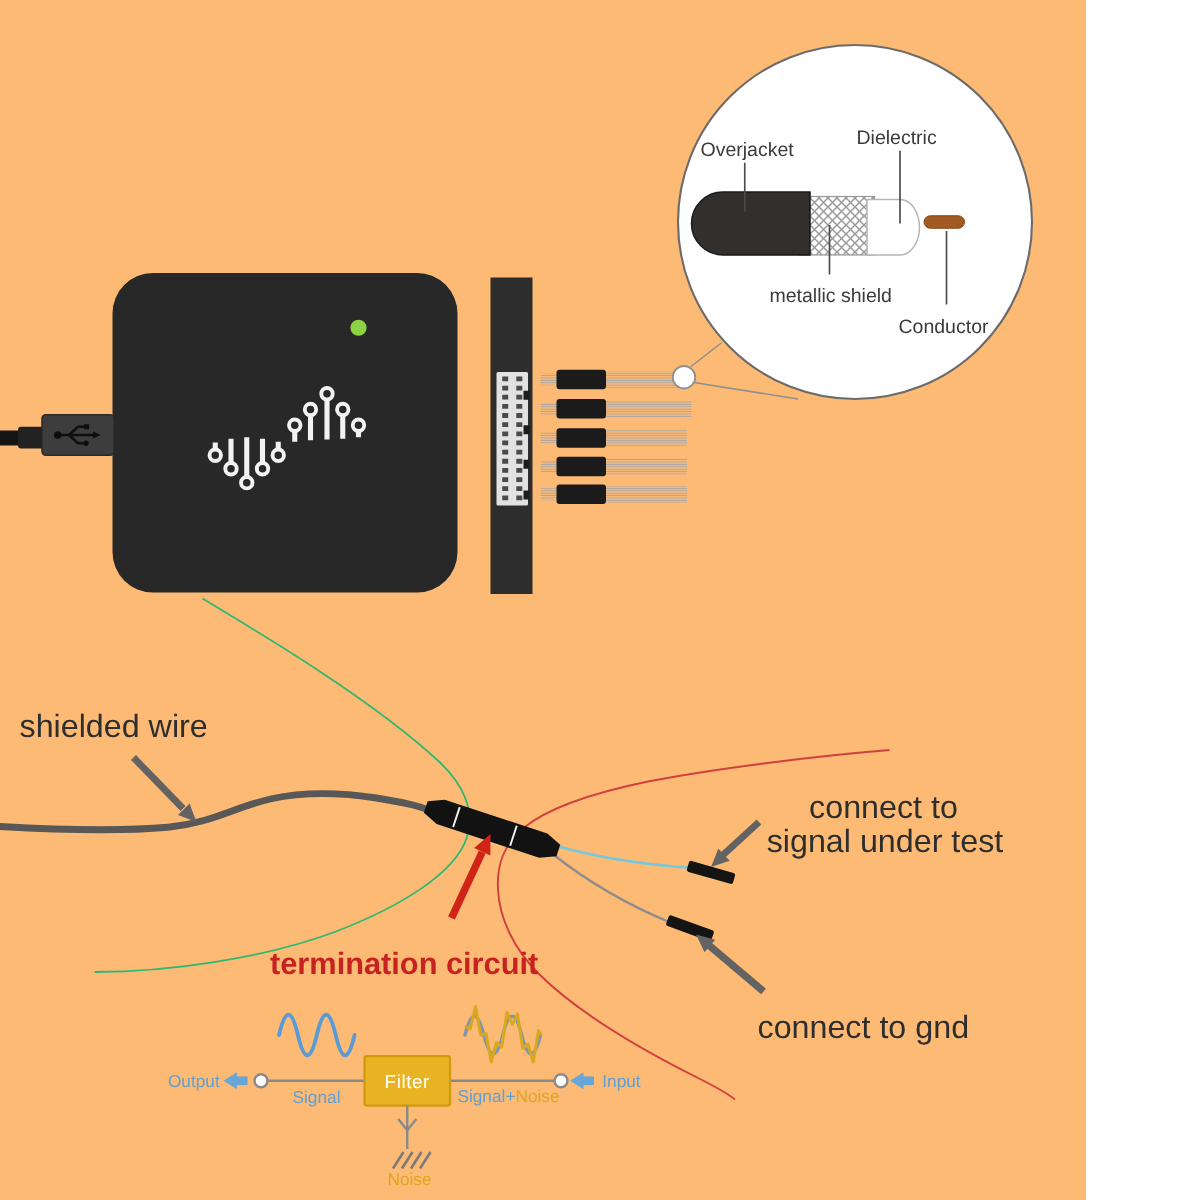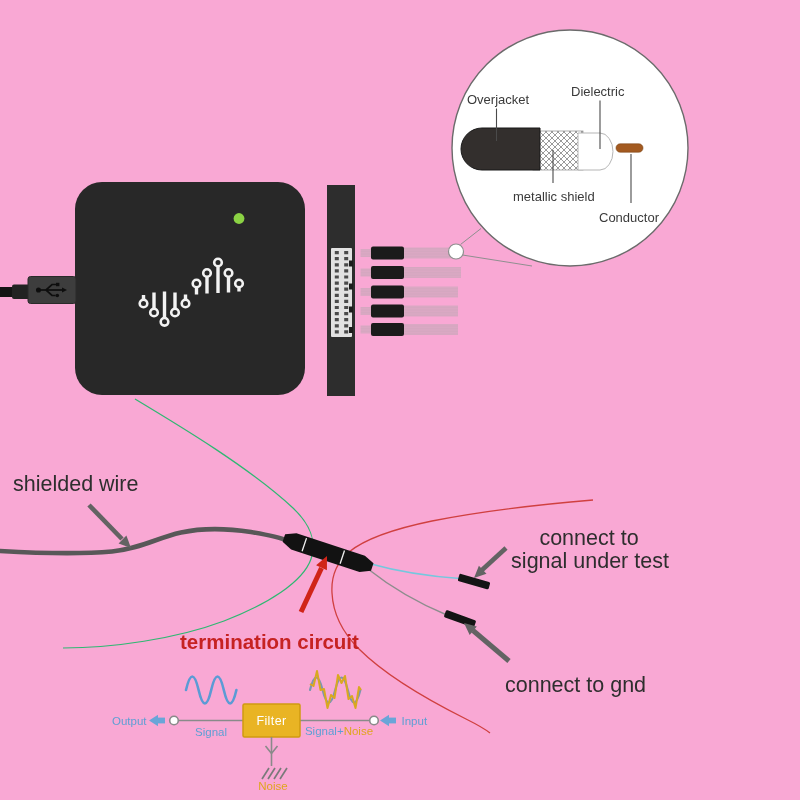--- a/index.html
+++ b/index.html
@@ -1,16 +1,16 @@
 <!DOCTYPE html>
 <html><head>
 <meta charset="utf-8">
 <style>
   html,body{margin:0;padding:0;background:#ffffff;}
-  .canvas{position:relative;width:800px;height:800px;background:#f9a8d4;overflow:hidden;
+  .canvas{position:relative;width:724px;height:800px;background:#fdba74;overflow:hidden;
           font-family:"Liberation Sans",sans-serif;}
   svg{position:absolute;left:0;top:0;}
   text{font-family:"Liberation Sans",sans-serif;}
   .coax-label{font-size:13px;fill:#3a3a3a;}
   .big-label{font-size:21.5px;fill:#2e2e2e;}
   .term-label{font-size:20.5px;font-weight:bold;fill:#c62222;}
   .blue-label{font-size:11.5px;fill:#5e9fd4;}
   .gold-label{font-size:11.5px;fill:#dfa51e;}
   .filter-label{font-size:12.5px;fill:#ffffff;letter-spacing:.4px;}
 </style>

